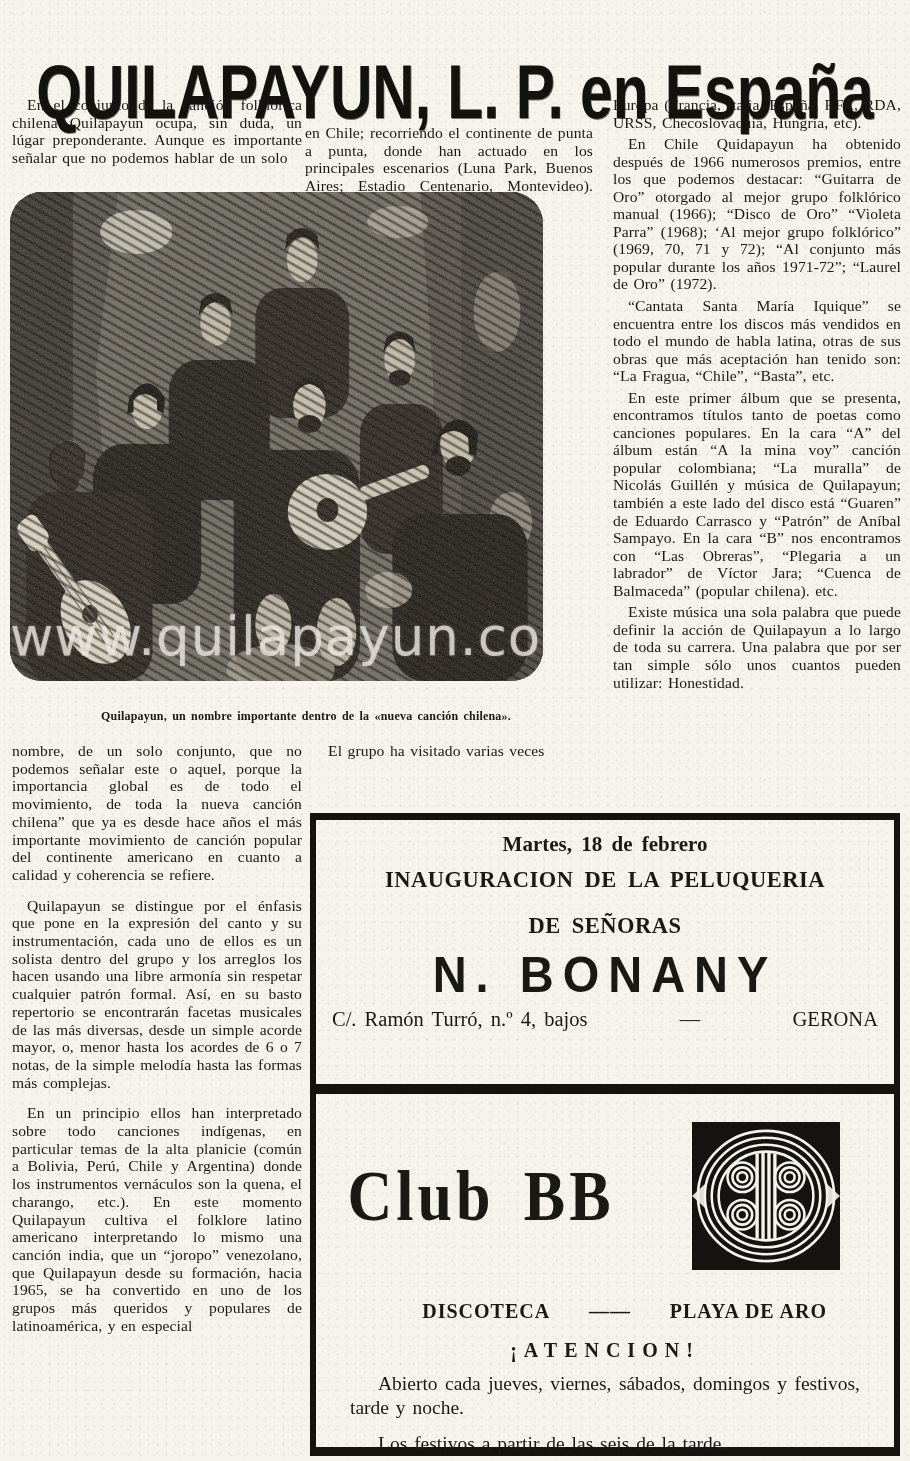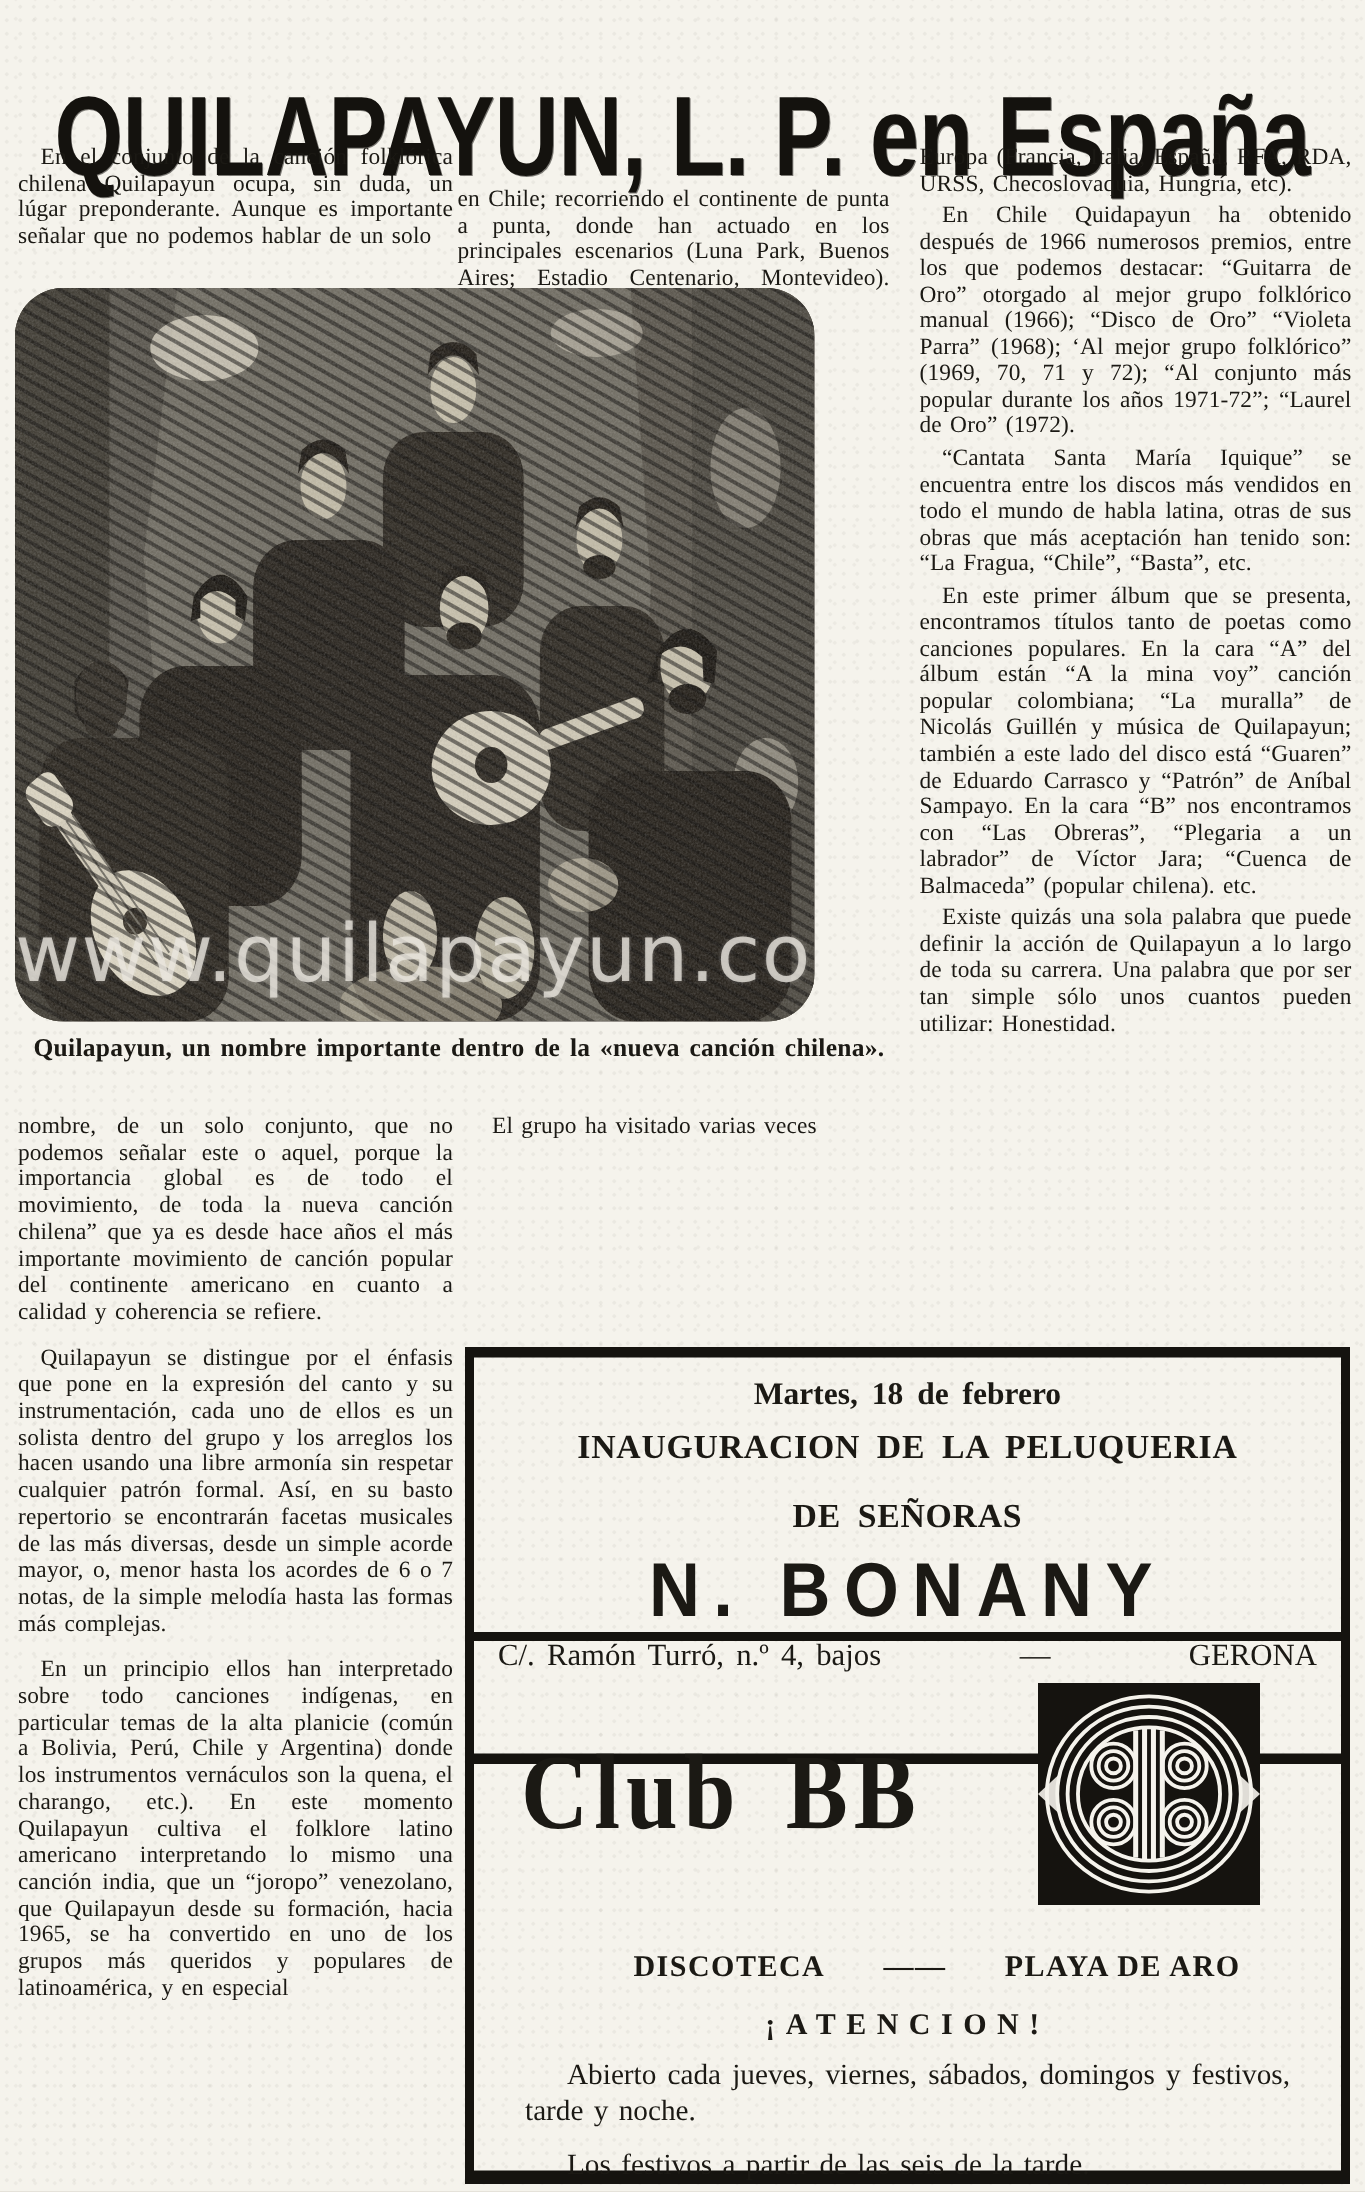--- a/index.html
+++ b/index.html
@@ -56,31 +56,31 @@
     text-align:center;
     font-family:"DejaVu Sans", sans-serif;
     font-size:53px;
     font-weight:400;
     color:rgba(233,230,222,0.78);
     letter-spacing:1px;
     text-shadow:0 0 3px rgba(255,255,255,0.25);
     white-space:nowrap;
   }
   .caption{
-    position:absolute;left:20px;top:687px;width:572px;
-    font-weight:700;font-size:17px;line-height:23px;
+    position:absolute;left:20px;top:705px;width:572px;
+    font-weight:700;font-size:12px;line-height:23px;
     text-align:center;letter-spacing:0.2px;word-spacing:2px;
   }
   .ad{
     position:absolute;left:310px;width:590px;
     border:6px solid #15130f;
     box-sizing:border-box;
     background:transparent;
   }
-  .ad1{top:898px;height:278px;border-width:7px 6px 7px 6px;}
+  .ad1{top:813px;height:278px;border-width:7px 6px 7px 6px;}
   .ad2{top:1088px;height:368px;border-width:6px 6px 9px 6px;}
   .ad1-line1{margin-top:12px;text-align:center;font-weight:700;font-size:21px;word-spacing:4px;}
   .ad1-line2{margin-top:10px;text-align:center;font-weight:700;font-size:22.5px;word-spacing:5px;letter-spacing:0.5px;}
   .ad1-line3{margin-top:20px;text-align:center;font-weight:700;font-size:22.5px;word-spacing:5px;letter-spacing:0.5px;}
   .ad1-name{
     margin-top:8px;text-align:center;
     font-family:"Liberation Sans", sans-serif;
     font-weight:700;font-size:47px;letter-spacing:9px;
     transform:scaleY(1.08);
   }
@@ -132,21 +132,21 @@
 
   <div class="col c2t">
     <p>en Chile; recorriendo el continente de punta a punta, donde han actuado en los principales escenarios (Luna Park, Buenos Aires; Estadio Centenario, Montevideo). Sus dis-</p>
   </div>
 
   <div class="col c3">
     <p>Europa (Francia, Italia, España, RFA, RDA, URSS, Checoslovaquia, Hungría, etc).</p>
     <p class="ind">En Chile Quidapayun ha obtenido después de 1966 numerosos premios, entre los que podemos destacar: “Guitarra de Oro” otorgado al mejor grupo folklórico manual (1966); “Disco de Oro” “Violeta Parra” (1968); ‘Al mejor grupo folklórico” (1969, 70, 71 y 72); “Al conjunto más popular durante los años 1971-72”; “Laurel de Oro” (1972).</p>
     <p class="ind">“Cantata Santa María Iquique” se encuentra entre los discos más vendidos en todo el mundo de habla latina, otras de sus obras que más aceptación han tenido son: “La Fragua, “Chile”, “Basta”, etc.</p>
     <p class="ind">En este primer álbum que se presenta, encontramos títulos tanto de poetas como canciones populares. En la cara “A” del álbum están “A la mina voy” canción popular colombiana; “La muralla” de Nicolás Guillén y música de Quilapayun; también a este lado del disco está “Guaren” de Eduardo Carrasco y “Patrón” de Aníbal Sampayo. En la cara “B” nos encontramos con “Las Obreras”, “Plegaria a un labrador” de Víctor Jara; “Cuenca de Balmaceda” (popular chilena). etc.</p>
-    <p class="ind">Existe quizás una sola palabra que puede definir la acción de Quilapayun a lo largo de toda su carrera. Una palabra que por ser tan simple sólo unos cuantos pueden utilizar: Honestidad.</p>
+    <p class="ind">Existe música una sola palabra que puede definir la acción de Quilapayun a lo largo de toda su carrera. Una palabra que por ser tan simple sólo unos cuantos pueden utilizar: Honestidad.</p>
   </div>
 
   <div class="photo">
     <svg viewBox="0 0 591 489" preserveAspectRatio="none">
       <defs>
         <pattern id="ht" width="8" height="8" patternUnits="userSpaceOnUse" patternTransform="rotate(27)">
           <line x1="0" y1="2" x2="8" y2="2" stroke="rgba(10,8,5,0.55)" stroke-width="2.6"></line>
         </pattern>
         <filter id="grain">
           <feTurbulence type="fractalNoise" baseFrequency="0.7" numOctaves="2" stitchTiles="stitch"></feTurbulence>

